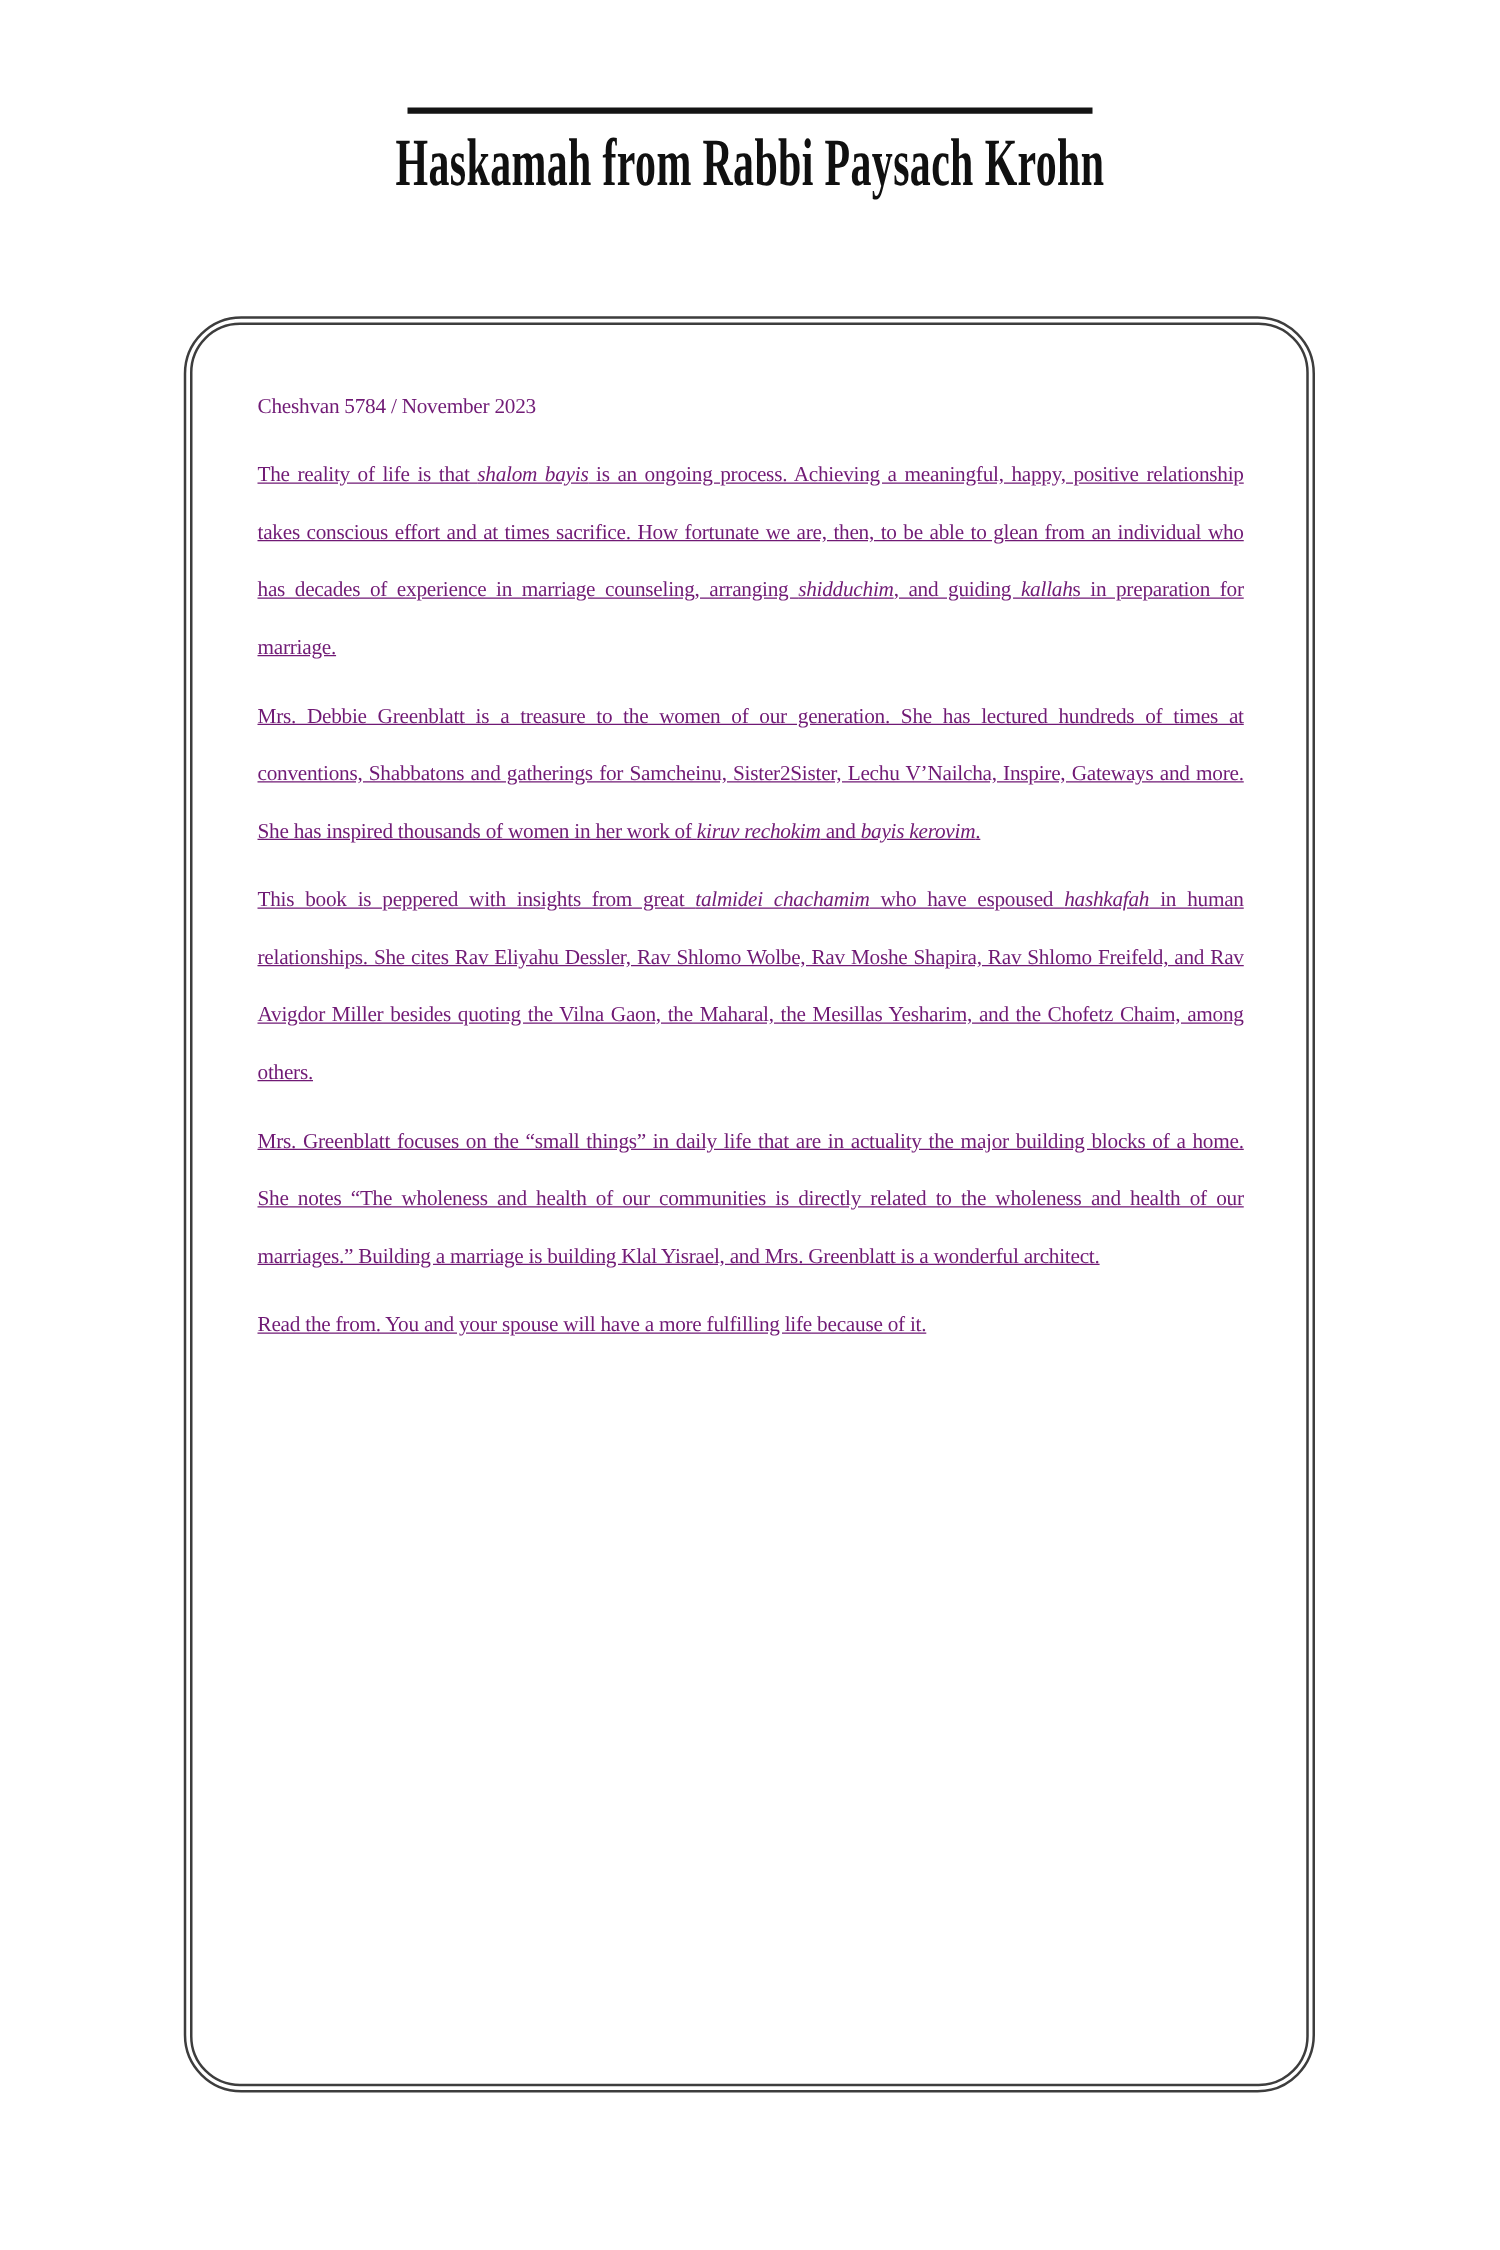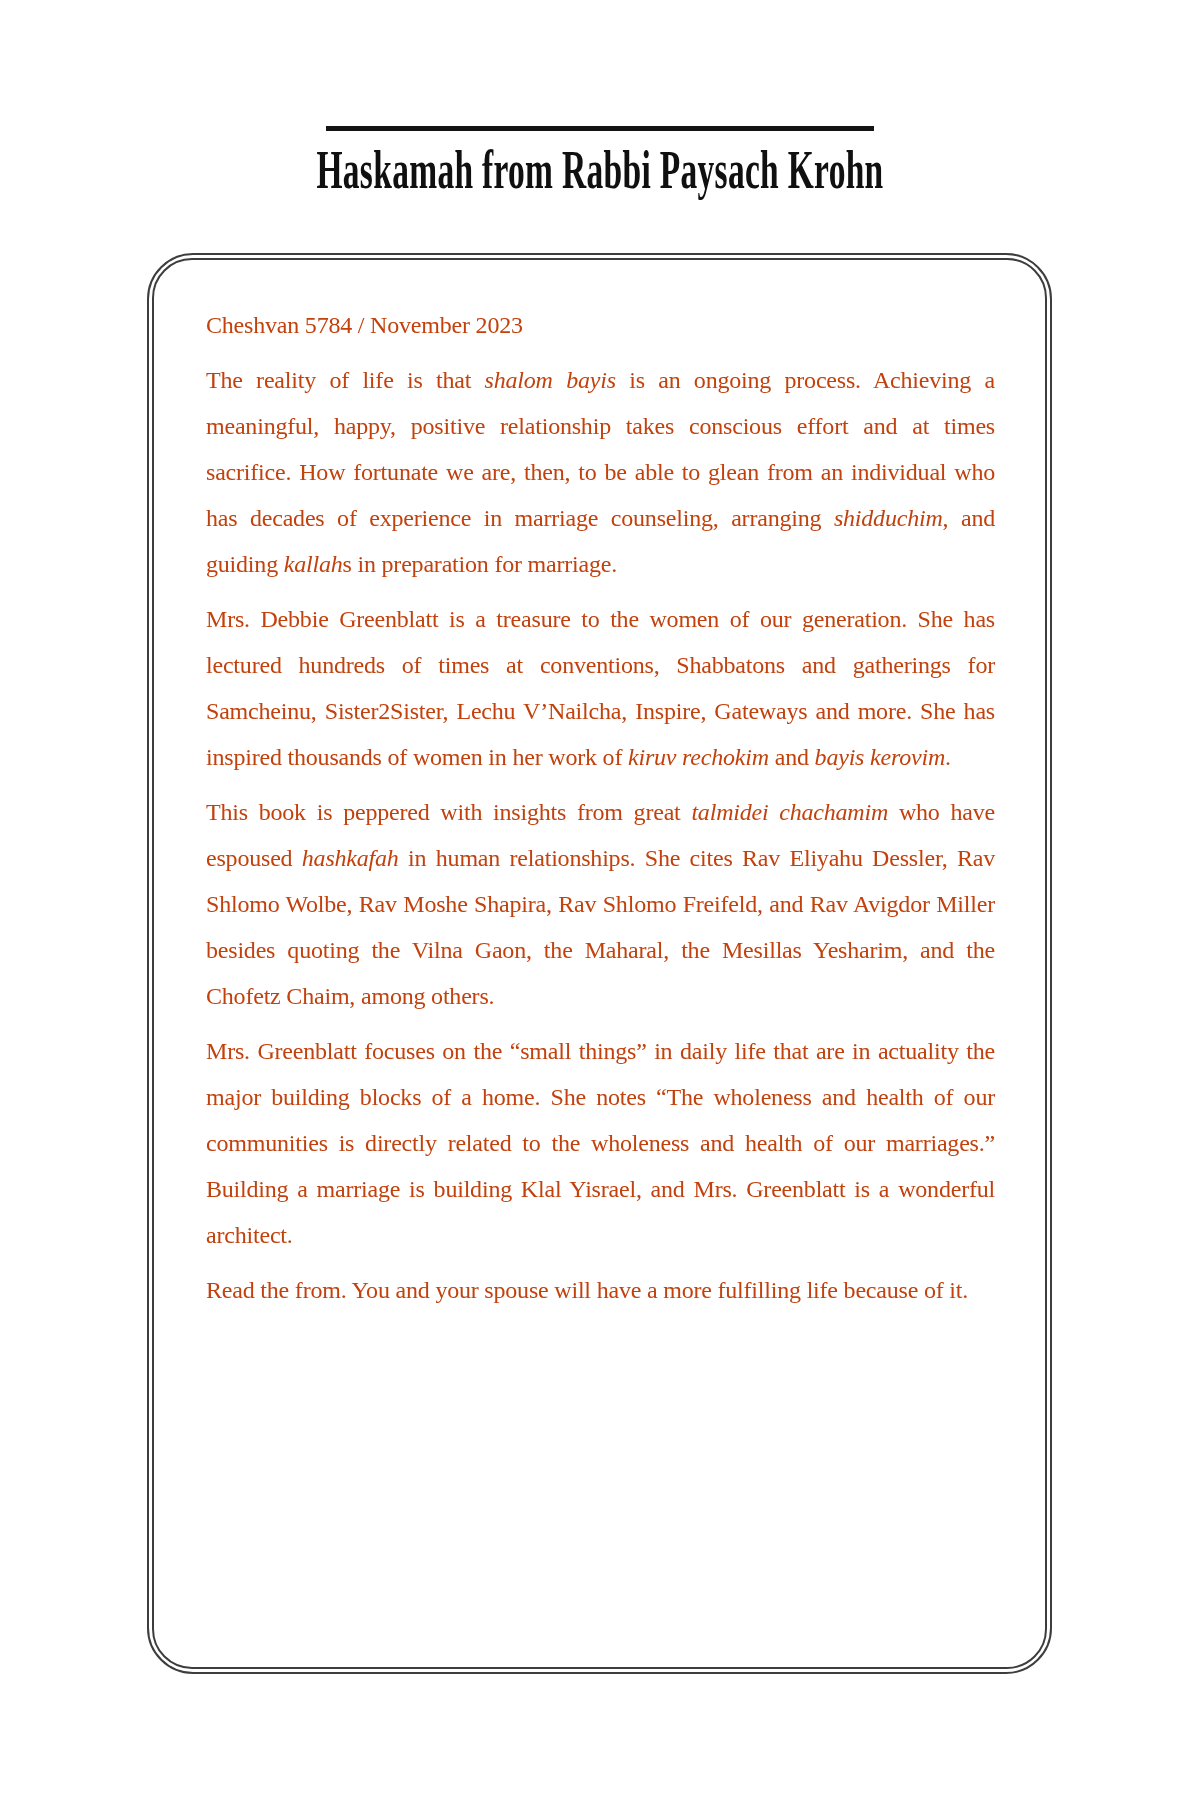--- a/index.html
+++ b/index.html
@@ -13,21 +13,20 @@
     position: relative;
     font-family: "Liberation Serif", serif;
     color: #191919;
     overflow: hidden;
   }
 
   
   .page-header {
     padding-top: 86px;
     text-align: center;
-    margin-top: 40px;
   }
   .title-rule {
     width: 548px;
     height: 5px;
     background: #141414;
     margin: 0 auto;
   }
   .page-title {
     margin: 10px auto 0 auto;
     font-size: 54px;
@@ -59,27 +58,28 @@
     height: 100%;
     border: 2px solid #3d3d3d;
     border-radius: 40px;
     padding: 42px 50px 0 52px;
     overflow: hidden;
   }
 
   
   .letter-inner p {
     margin: 0 0 9px 0;
-    font-size: 24px;
+    font-size: 17px;
     line-height: 46px;
     letter-spacing: -0.2px;
-    color: #c2410c;
+    color: #701a75;
   }
   .letter-inner p.para {
     text-align: justify;
+    text-decoration: underline;
   }
   .letter-inner em {
     font-style: italic;
   }
 </style>
 </head>
 <body>
 
 <div class="page-header">
   <div class="title-rule"></div>

